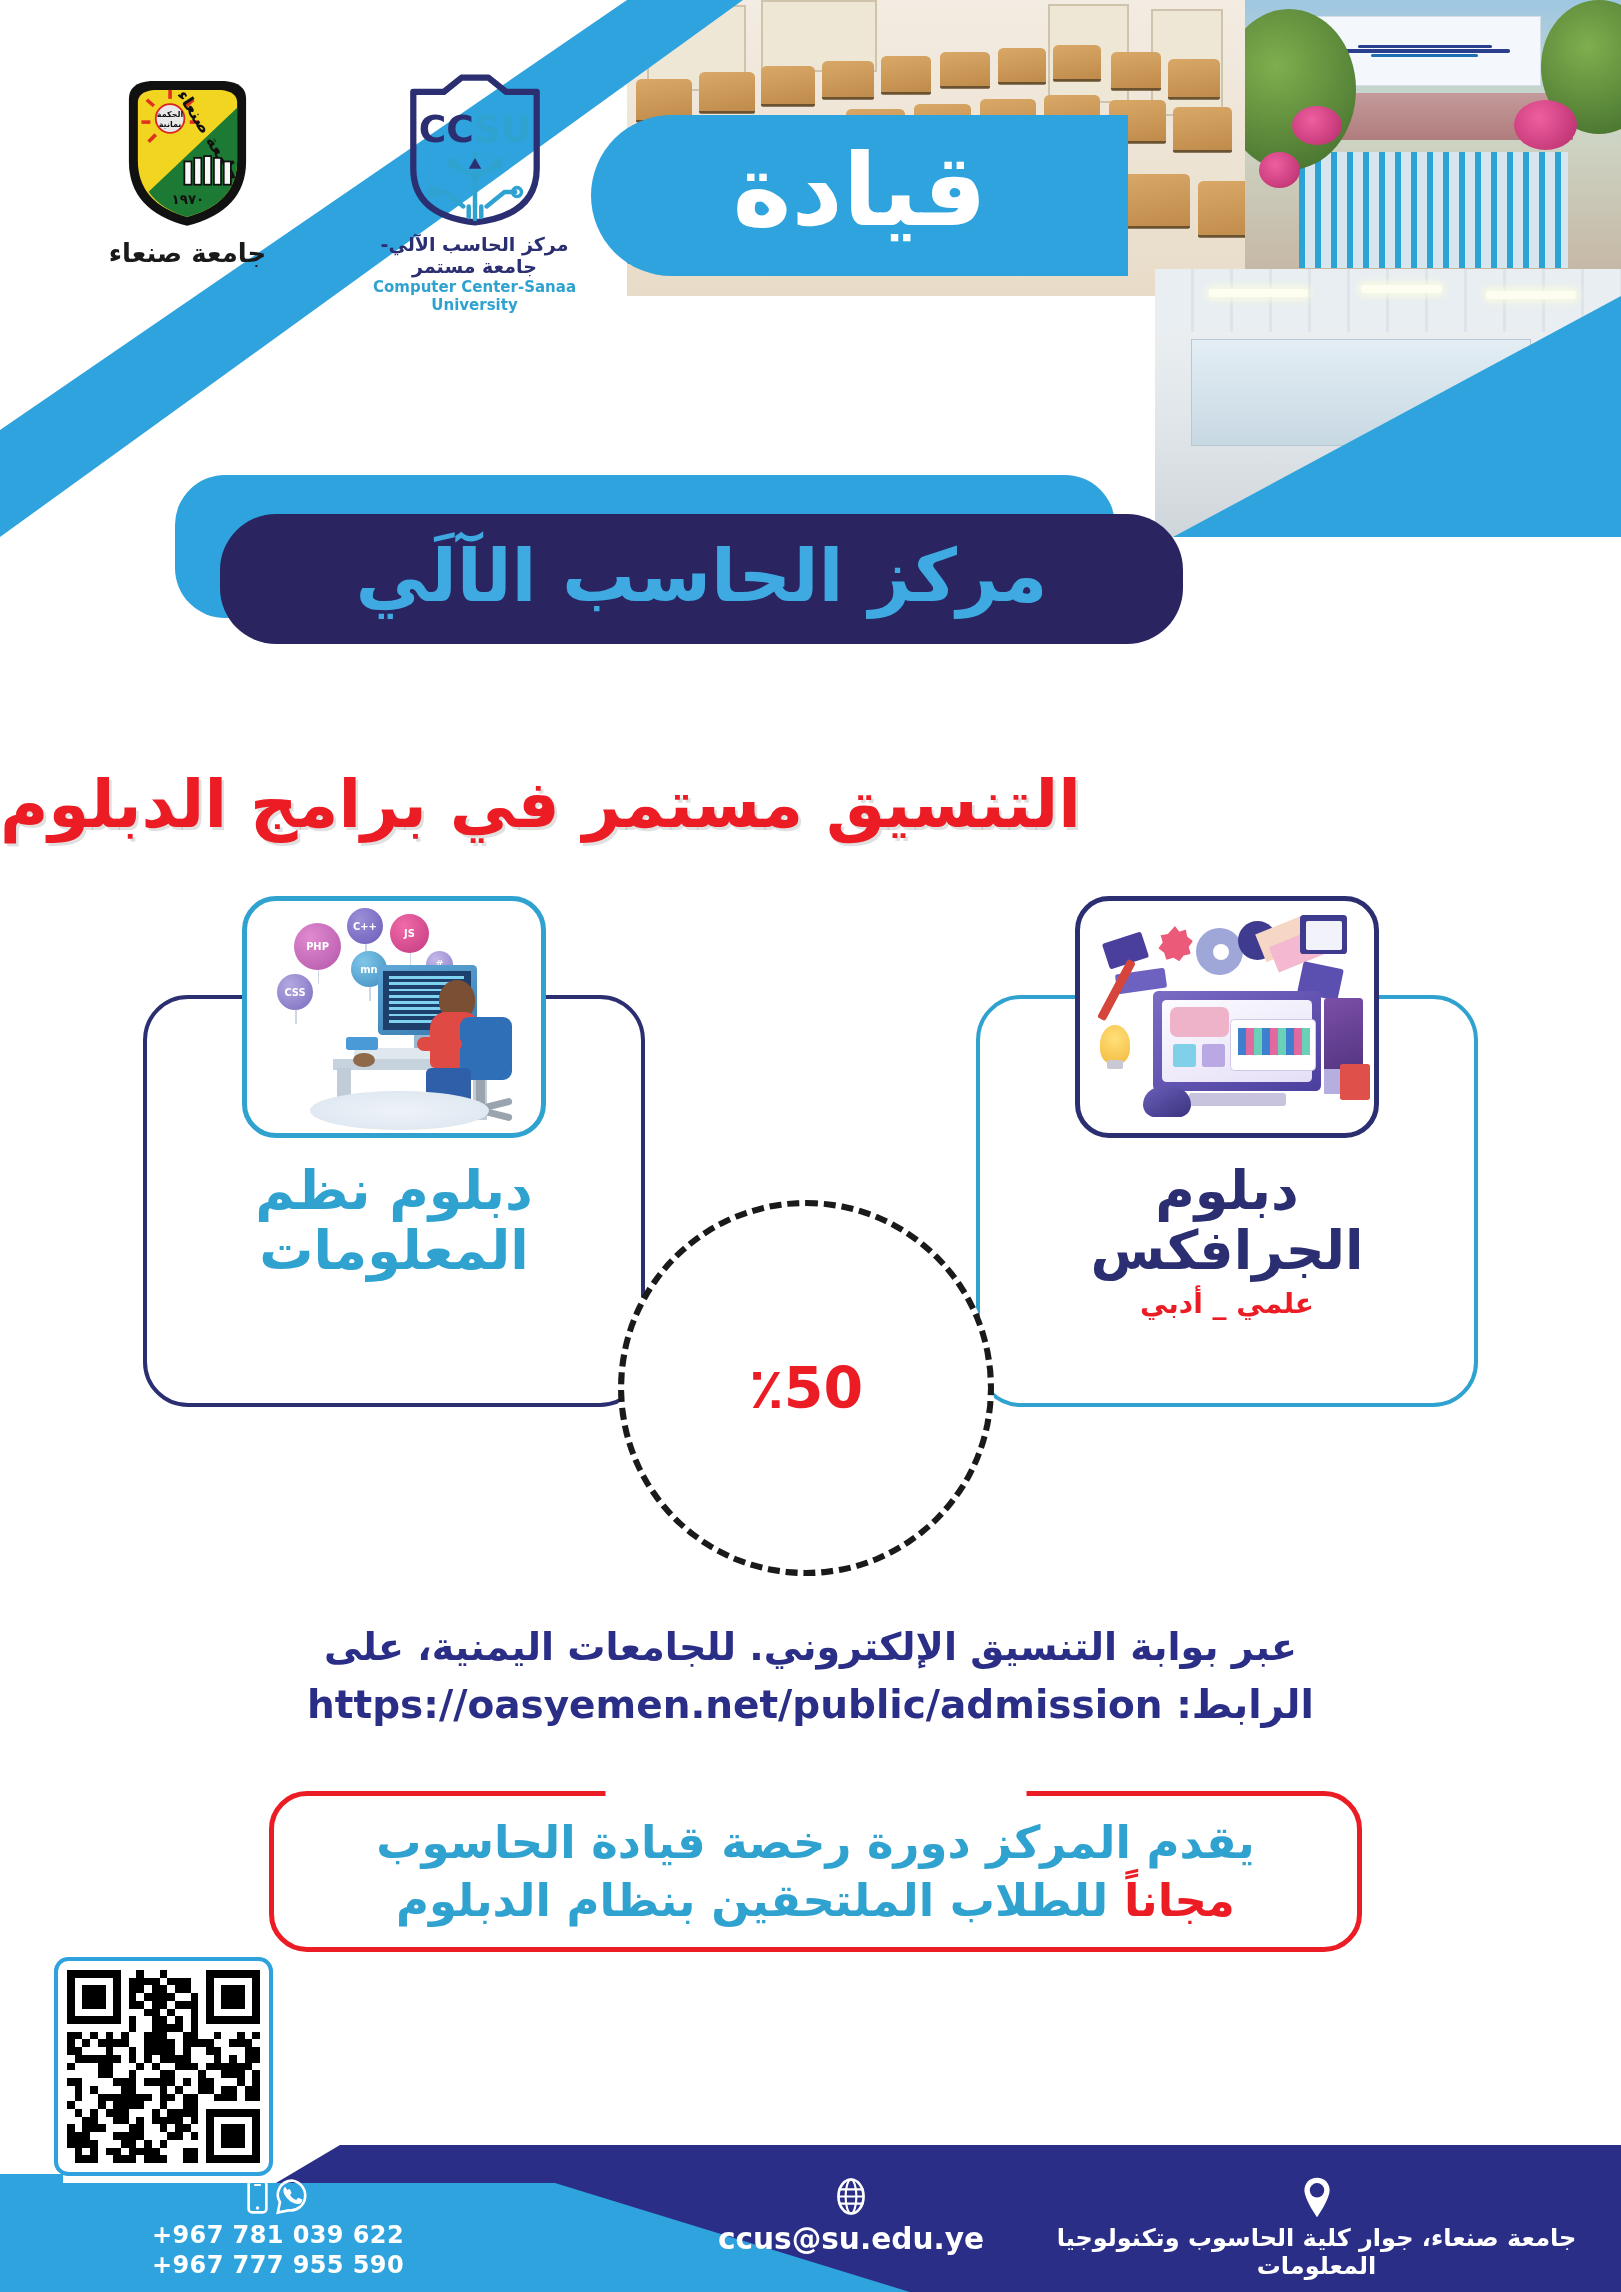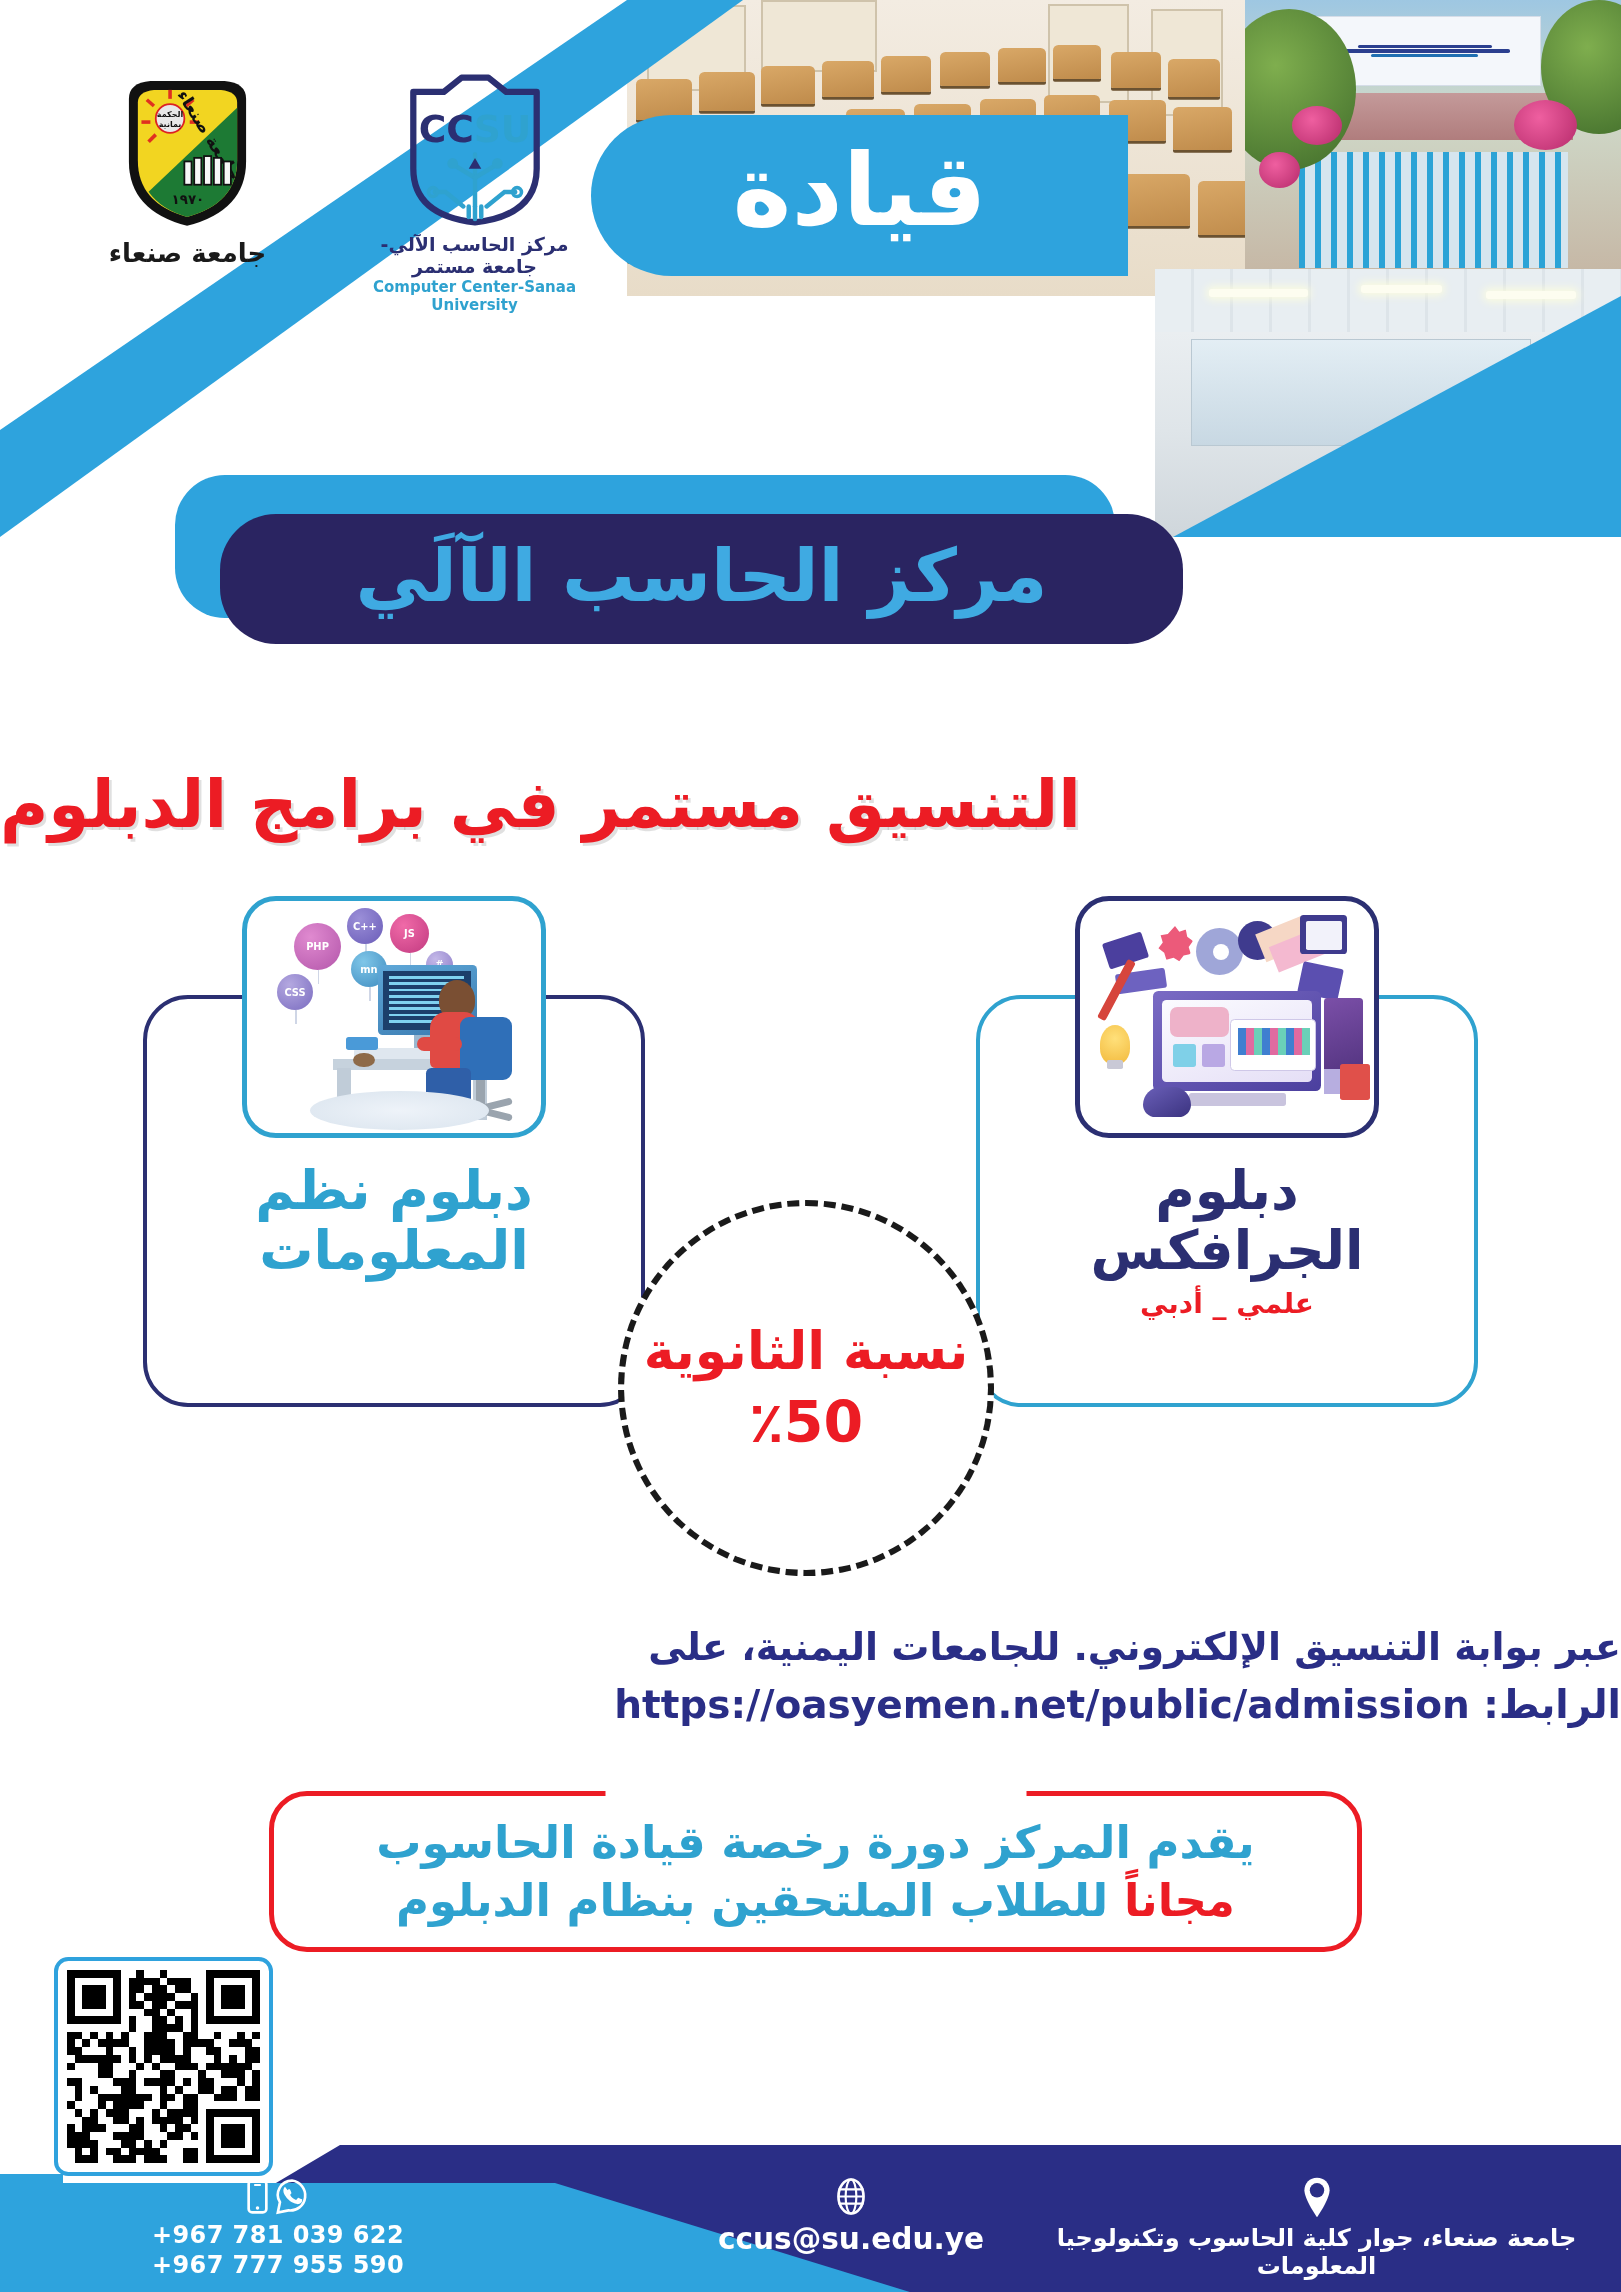--- a/index.html
+++ b/index.html
@@ -229,21 +229,21 @@
     border:6.3px dashed #1a1a1a; border-radius:50%;
     background:#ffffff; z-index:8;
     display:flex; flex-direction:column; align-items:center; justify-content:center;
     gap:7.2px;
   }
   .pct-circle .l1 { color:#ec1c24; font-size:52px; font-weight:bold; }
   .pct-circle .l2 { color:#ec1c24; font-size:57px; font-weight:bold; direction:ltr; }
 
   
   .portal {
-    position:absolute; left:0; top:1625px; width:1621px; text-align:right; z-index:5;
+    position:absolute; left:0; top:1625px; width:1621px; text-align:center; z-index:5;
   }
   .portal .p1 { color:#2a2e86; font-size:38px; font-weight:bold; }
   .portal .p2 { color:#2a2e86; font-size:39px; font-weight:bold; margin-top:12.5px; }
   .portal .p2 .url { direction:ltr; unicode-bidi:isolate; }
 
   
   .red-box {
     position:absolute; left:269px; top:1791px; width:1093px; height:161px;
     border:5.4px solid #ec1c24; border-radius:38px; z-index:5;
     display:flex; flex-direction:column; align-items:center; justify-content:center;
@@ -528,21 +528,20 @@
       <div class="shape" style="left:63px;top:190px;width:179px;height:39px;background:radial-gradient(ellipse at 50% 50%,#eef3f9,#dae4ee);border-radius:50%;"></div>
     </div>
   </div>
   <div class="card-title">
     <div>دبلوم نظم</div>
     <div>المعلومات</div>
   </div>
 </div>
 
 <div class="pct-circle">
-  <div class="l1">نسبة الثانوية</div>
   <div class="l2">٪50</div>
 </div>
 
 <div class="portal">
   <div class="p1">عبر بوابة التنسيق الإلكتروني. للجامعات اليمنية، على</div>
   <div class="p2">
     <span>الرابط:</span>
     <span class="url">https://oasyemen.net/public/admission</span>
   </div>
 </div>

